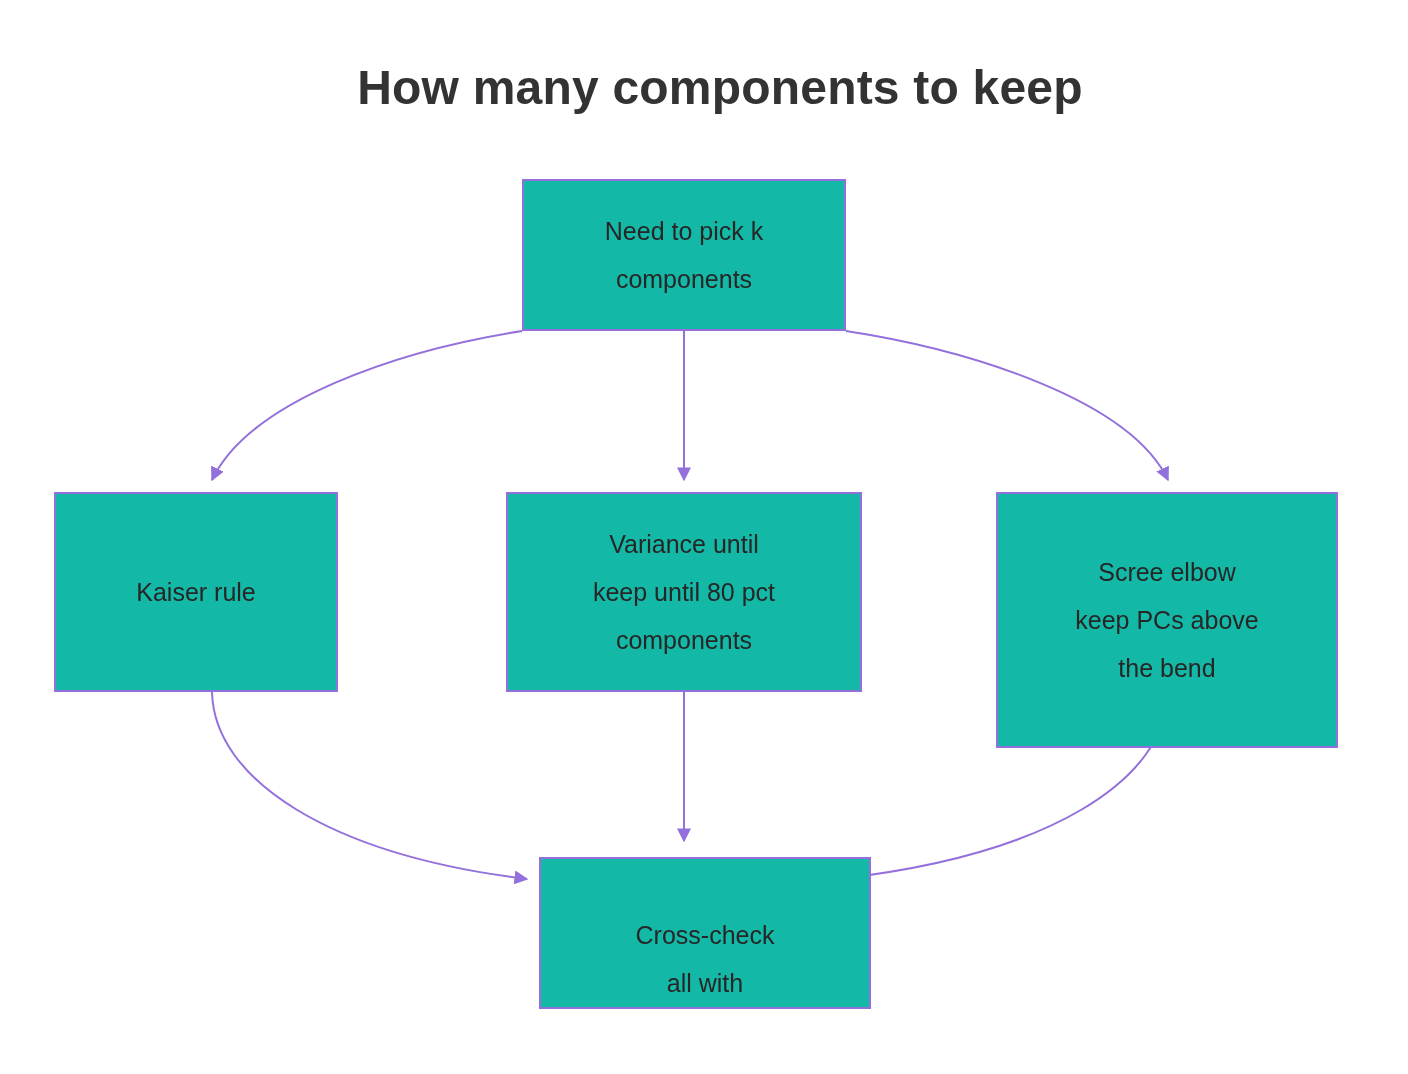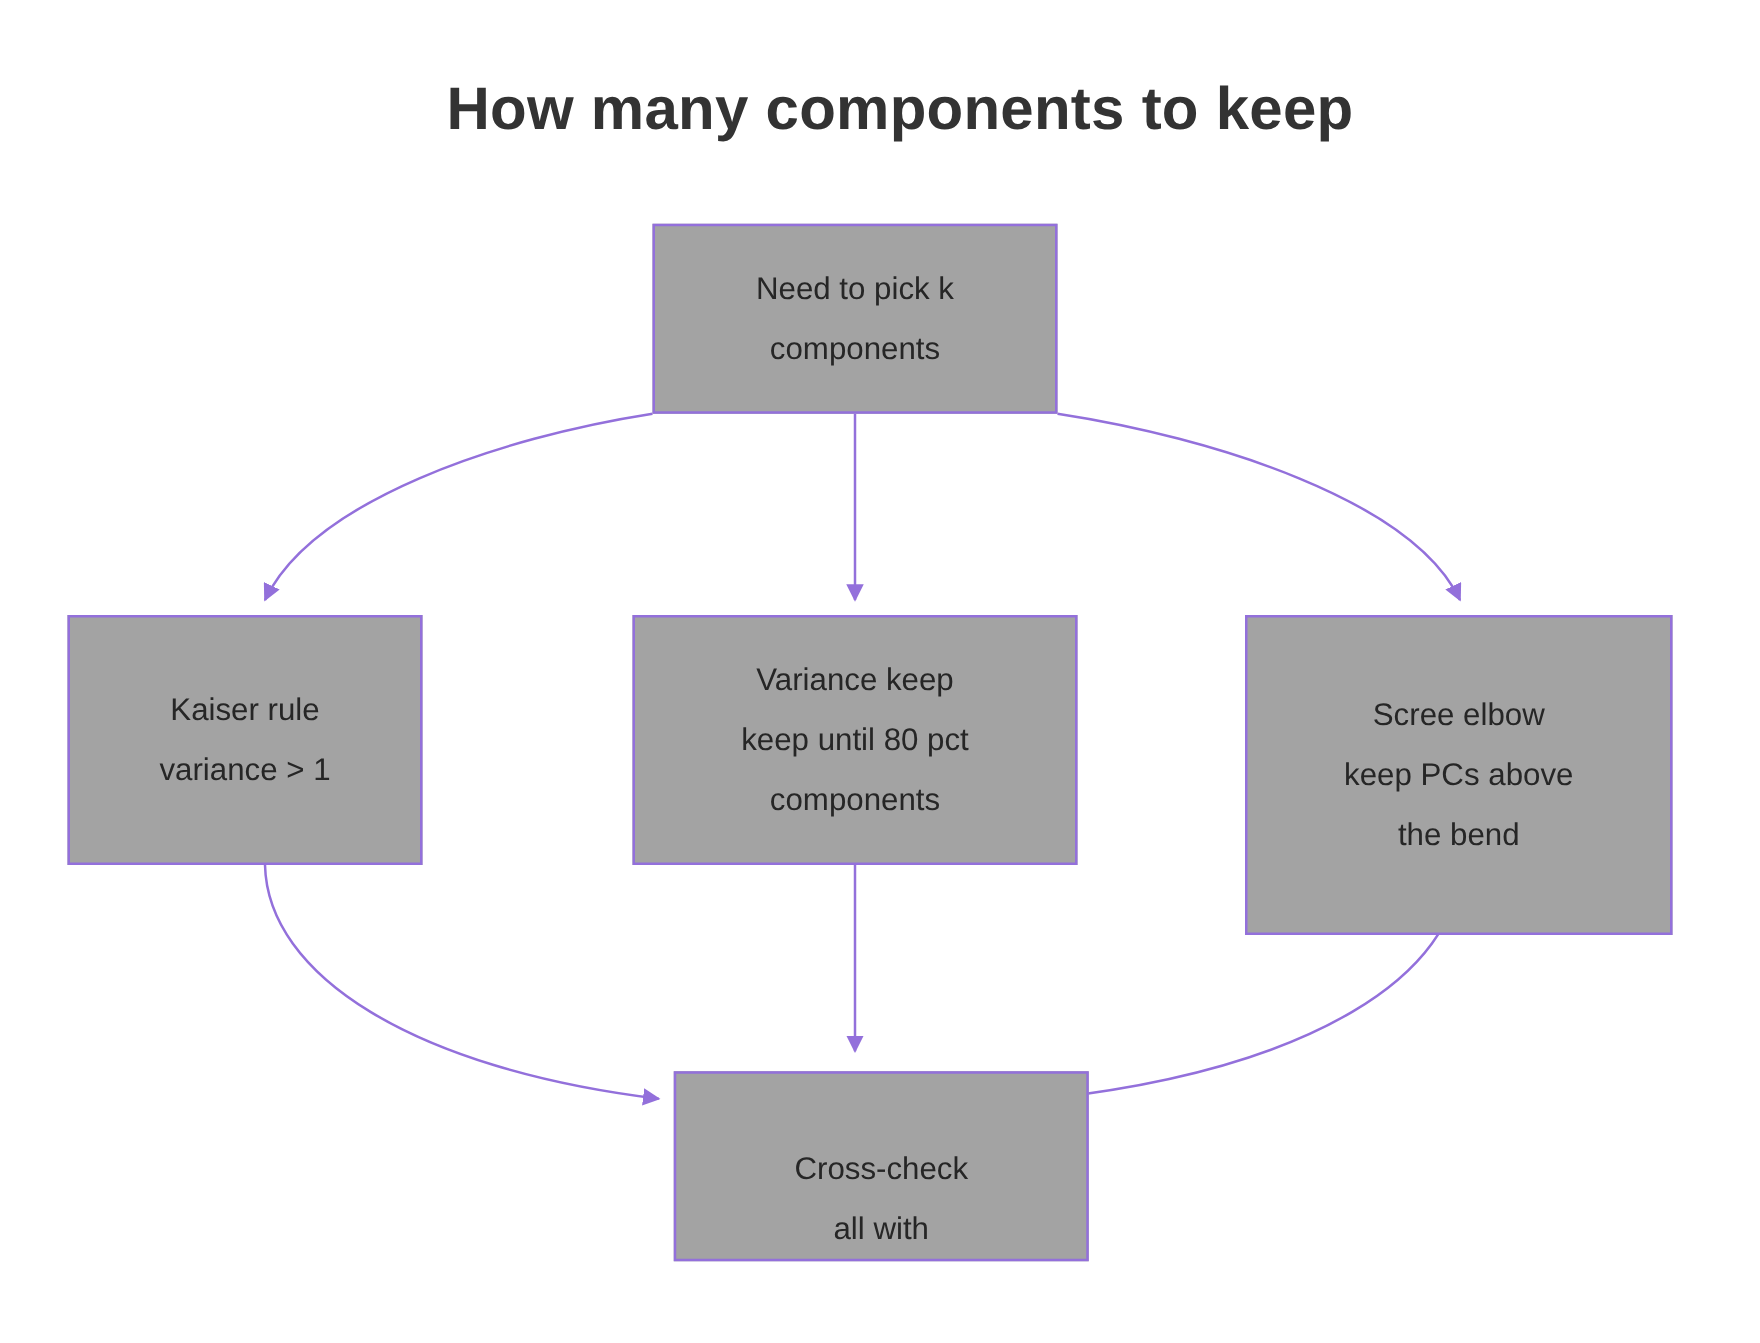--- a/index.html
+++ b/index.html
@@ -37,21 +37,21 @@
     position: absolute;
     left: 0;
     top: 0;
     width: 1408px;
     height: 1074px;
     pointer-events: none;
   }
   .node {
     position: absolute;
     box-sizing: border-box;
-    background: #a3a3a3;
+    background: #14b8a6;
     border: 2px solid #9370db;
     display: flex;
     flex-direction: column;
     align-items: center;
     justify-content: center;
     color: #262626;
     font-size: 25px;
     line-height: 1.92;
     text-align: center;
   }
@@ -92,25 +92,24 @@
     <path d="M 1168,692 C 1166,780 1050,855 838,879" fill="none" stroke="#9370db" stroke-width="2" marker-end="url(#arrow)"></path>
   </svg>
 
   <div class="node" id="node-root">
     <span class="nline">Need to pick k</span>
     <span class="nline">components</span>
   </div>
 
   <div class="node" id="node-kaiser">
     <span class="nline">Kaiser rule</span>
-    <span class="nline">variance &gt; 1</span>
   </div>
 
   <div class="node" id="node-var">
-    <span class="nline">Variance keep</span>
+    <span class="nline">Variance until</span>
     <span class="nline">keep until 80 pct</span>
     <span class="nline">components</span>
   </div>
 
   <div class="node" id="node-scree">
     <span class="nline">Scree elbow</span>
     <span class="nline">keep PCs above</span>
     <span class="nline">the bend</span>
   </div>
 

